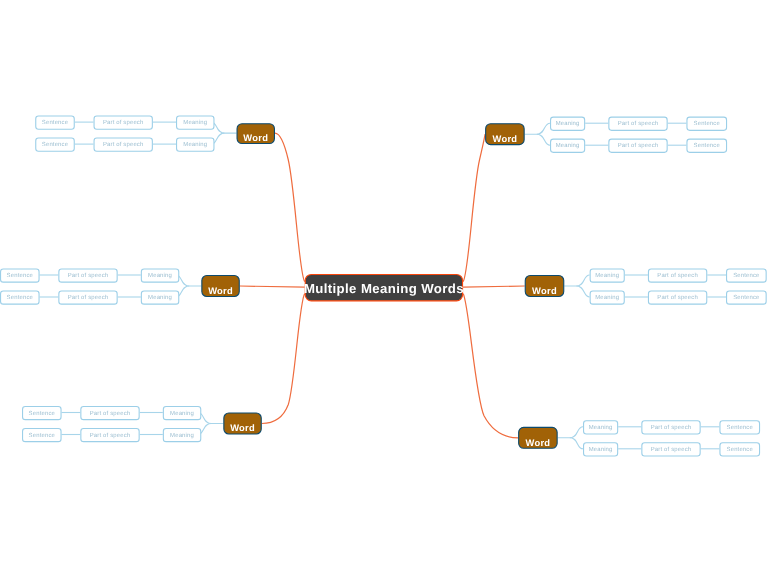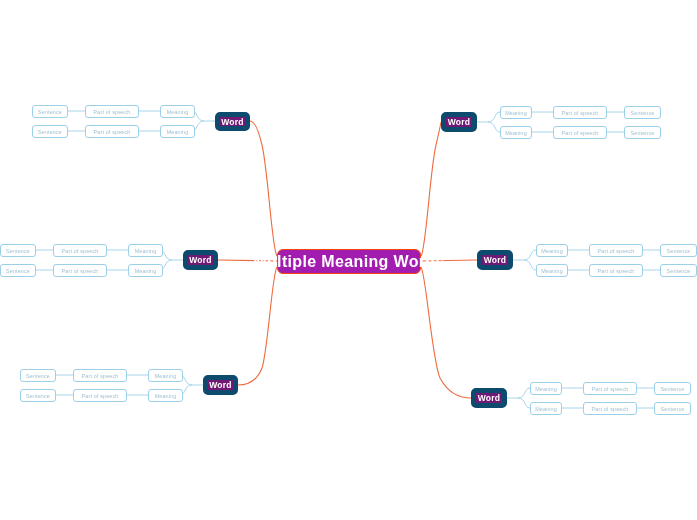--- a/index.html
+++ b/index.html
@@ -38,39 +38,40 @@
     position: absolute;
     box-sizing: border-box;
     display: flex;
     align-items: center;
     justify-content: center;
     white-space: nowrap;
     user-select: none;
   }
 
   .node-root {
-    background: #a21caf;
+    background: #404040;
     border: 1px solid #f9450b;
     border-radius: 6px;
     color: #ffffff;
-    font-size: 16px;
+    font-size: 12px;
     font-weight: bold;
     letter-spacing: 0.35px;
     padding: 0 10px;
     box-shadow: 0 0 0 0 rgba(0,0,0,0);
   }
 
   .node-word {
-    background: #701a75;
-    border: 5px solid #0c4a6e;
+    background: #a16207;
+    border: 1px solid #0c4a6e;
     border-radius: 5px;
     color: #ffffff;
     font-size: 8.5px;
     font-weight: bold;
     letter-spacing: 0.25px;
+    align-items: flex-end;
   }
 
   .node-leaf {
     background: #ffffff;
     border: 1px solid #9ccfe8;
     border-radius: 3px;
     color: #9dbfd1;
     font-size: 5.4px;
     letter-spacing: 0.15px;
   }

